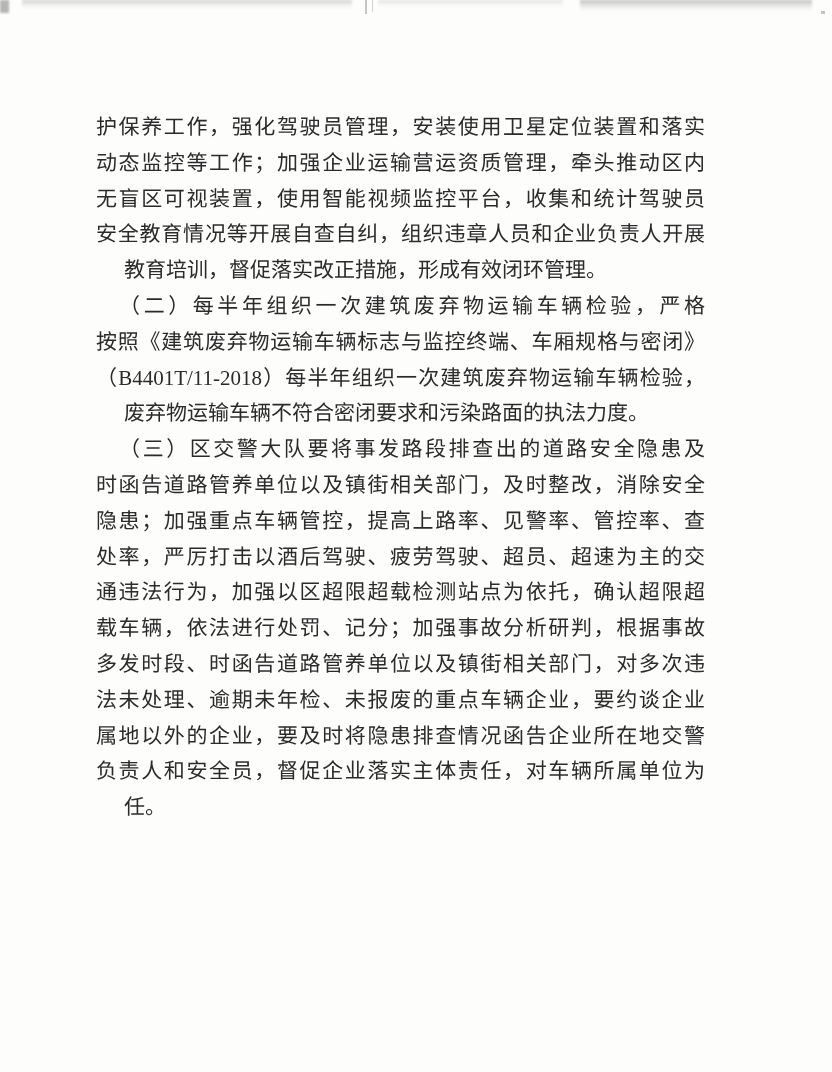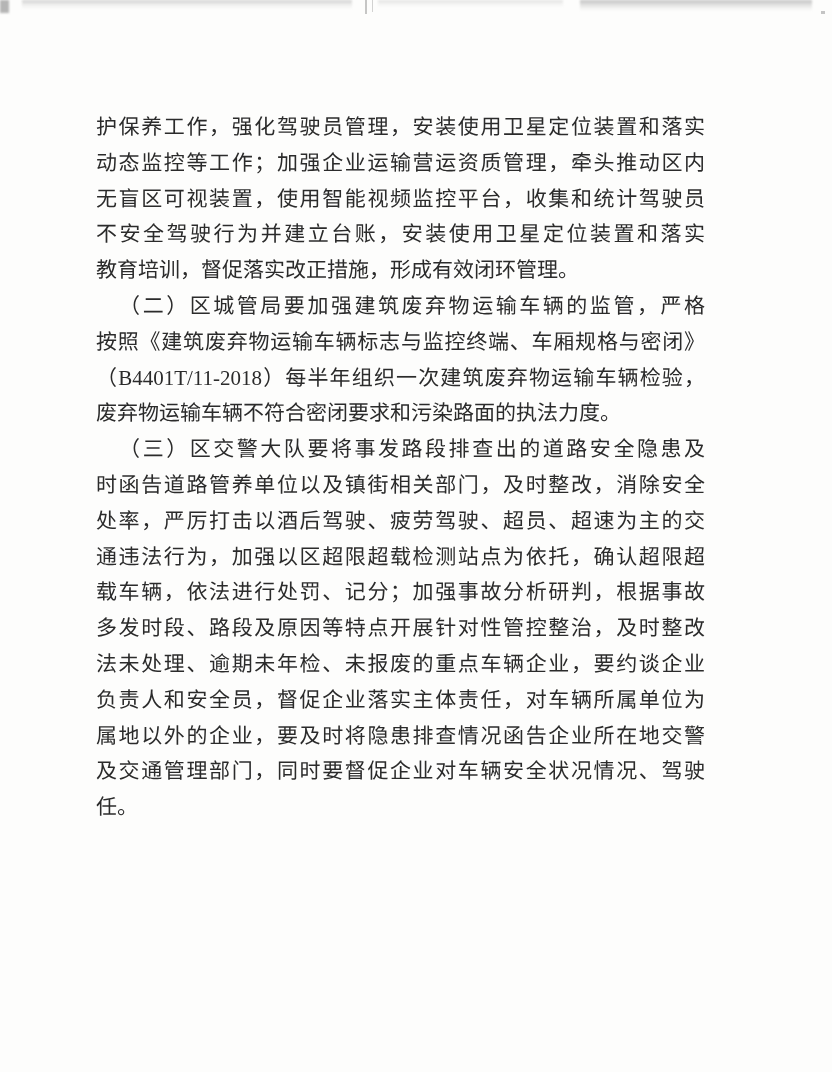--- a/index.html
+++ b/index.html
@@ -54,21 +54,21 @@
   .line {
     height: 35.8px;
     line-height: 35.8px;
     overflow: hidden;
     text-align: justify;
     text-align-last: justify;
     text-justify: inter-ideograph;
     white-space: normal;
   }
   .line.indent { text-indent: 1.1em; }
-  .line.para-end { text-align-last: left; }
+  .line.para-end { text-align-last: left; margin-left: 28px; }
 
   
   .footer {
     position: absolute;
     top: 1036px;
     left: 0;
     width: 100%;
     box-sizing: border-box;
     padding-right: 30px;
     text-align: center;
@@ -86,36 +86,36 @@
   <div class="artifact strip-c"></div>
   <div class="artifact corner-mark"></div>
   <div class="artifact tick-1"></div>
   <div class="artifact tick-2"></div>
   <div class="artifact speck"></div>
 
   <main class="doc-body">
       <div class="line">护保养工作，强化驾驶员管理，安装使用卫星定位装置和落实</div>
       <div class="line">动态监控等工作；加强企业运输营运资质管理，牵头推动区内</div>
       <div class="line">无盲区可视装置，使用智能视频监控平台，收集和统计驾驶员</div>
-      <div class="line">不安全驾驶行为并建立台账，安装使用卫星定位装置和落实</div>
+      <div class="line">安全教育情况等开展自查自纠，组织违章人员和企业负责人开展</div>
       <div class="line para-end">教育培训，督促落实改正措施，形成有效闭环管理。</div>
-      <div class="line indent">（二）区城管局要加强建筑废弃物运输车辆的监管，严格</div>
+      <div class="line indent">（二）每半年组织一次建筑废弃物运输车辆检验，严格</div>
       <div class="line">按照《建筑废弃物运输车辆标志与监控终端、车厢规格与密闭》</div>
       <div class="line">（B4401T/11-2018）每半年组织一次建筑废弃物运输车辆检验，</div>
       <div class="line para-end">废弃物运输车辆不符合密闭要求和污染路面的执法力度。</div>
       <div class="line indent">（三）区交警大队要将事发路段排查出的道路安全隐患及</div>
       <div class="line">时函告道路管养单位以及镇街相关部门，及时整改，消除安全</div>
+      <div class="line">隐患；加强重点车辆管控，提高上路率、见警率、管控率、查</div>
       <div class="line">处率，严厉打击以酒后驾驶、疲劳驾驶、超员、超速为主的交</div>
       <div class="line">通违法行为，加强以区超限超载检测站点为依托，确认超限超</div>
       <div class="line">载车辆，依法进行处罚、记分；加强事故分析研判，根据事故</div>
-      <div class="line">多发时段、路段及原因等特点开展针对性管控整治，及时整改</div>
+      <div class="line">多发时段、时函告道路管养单位以及镇街相关部门，对多次违</div>
       <div class="line">法未处理、逾期未年检、未报废的重点车辆企业，要约谈企业</div>
+      <div class="line">属地以外的企业，要及时将隐患排查情况函告企业所在地交警</div>
       <div class="line">负责人和安全员，督促企业落实主体责任，对车辆所属单位为</div>
-      <div class="line">属地以外的企业，要及时将隐患排查情况函告企业所在地交警</div>
-      <div class="line">及交通管理部门，同时要督促企业对车辆安全状况情况、驾驶</div>
       <div class="line para-end">任。</div>
     </main>
 
   <footer class="footer">
     <span>11</span>
   </footer>
 
 </div>
 
 </body></html>

